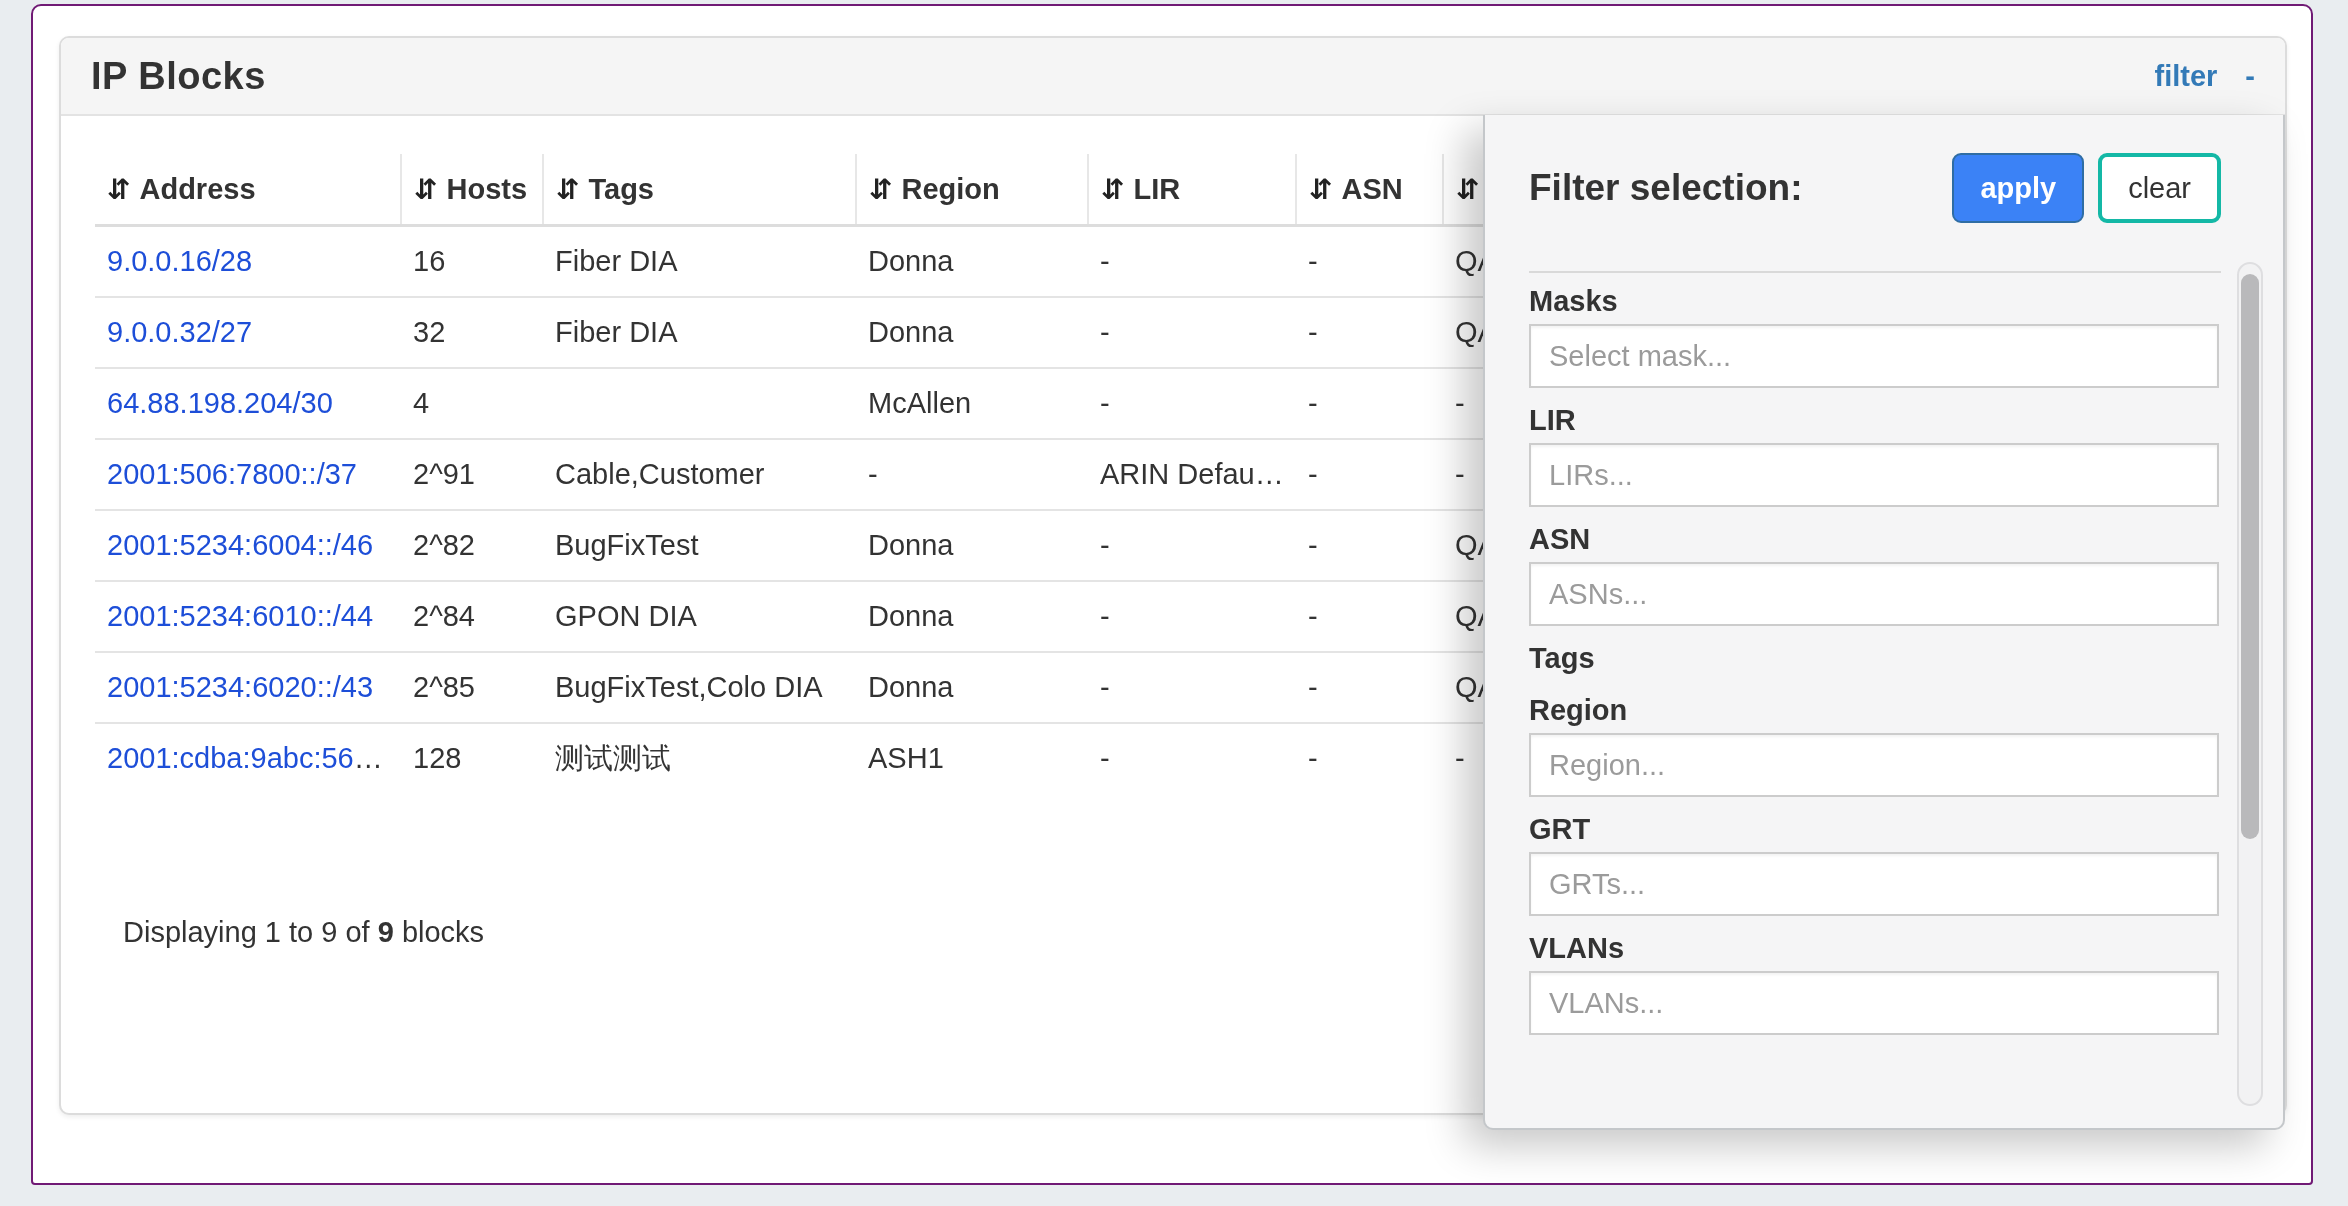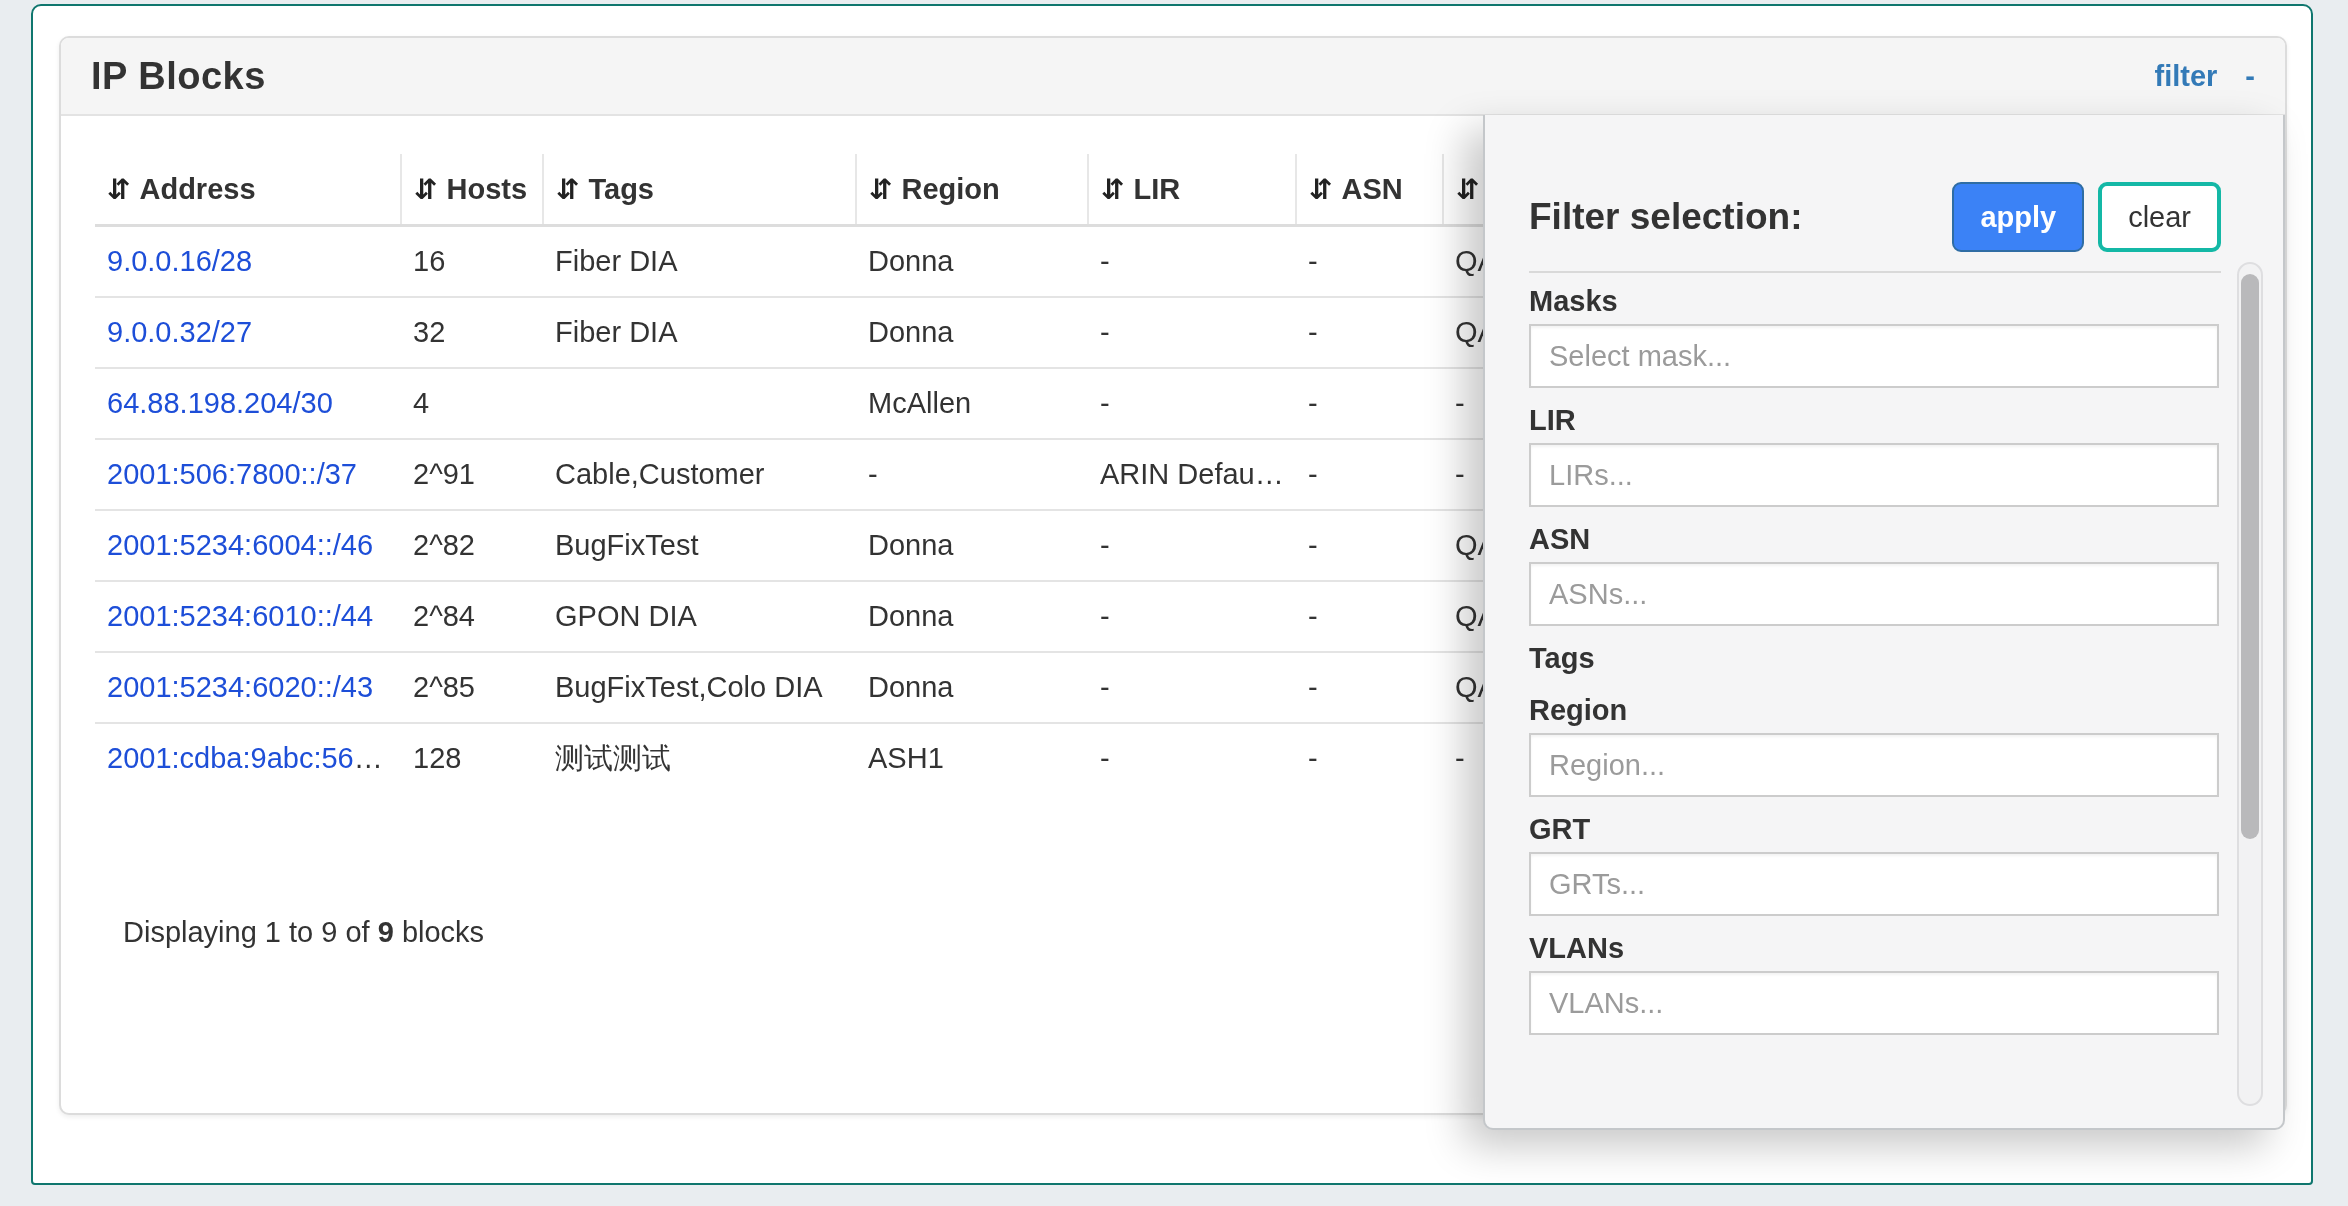--- a/index.html
+++ b/index.html
@@ -6,21 +6,21 @@
   body{
     width:2348px;height:1206px;overflow:hidden;position:relative;
     background:#e9edf0;
     font-family:"Liberation Sans","DejaVu Sans",sans-serif;
     color:#333;
     -webkit-font-smoothing:antialiased;
   }
   
   .sheet{
     position:absolute;left:31px;top:4px;width:2282px;height:1181px;
-    background:#ffffff;border:2px solid #0f766e;
+    background:#ffffff;border:2px solid #701a75;
     border-radius:10px 10px 4px 4px;box-sizing:border-box;
   }
   
   .card{
     position:absolute;left:26px;top:30px;width:2228px;height:1079px;
     background:#fff;border:2px solid #dcdcdc;border-radius:10px;
     box-shadow:0 2px 5px rgba(0,0,0,0.07);box-sizing:border-box;
   }
   .card-header{
     position:absolute;left:0;top:0;right:0;height:78px;
@@ -61,21 +61,21 @@
 
   
   .panel{
     position:absolute;left:1483px;top:115px;width:802px;height:1015px;
     background:#f5f5f6;border:2px solid #c4c7ca;border-top:none;
     border-radius:0 0 10px 10px;box-sizing:border-box;
     box-shadow:-18px 16px 40px rgba(0,0,0,0.22);
     z-index:10;
   }
   .panel-head{
-    position:absolute;left:44px;right:62px;top:52px;height:100px;
+    position:absolute;left:44px;right:62px;top:23px;height:100px;
     display:flex;align-items:center;justify-content:space-between;
   }
   .panel-title{font-size:37px;font-weight:700;color:#333;}
   .btn{
     font-family:inherit;font-size:29px;border-radius:9px;cursor:pointer;
     padding:0 26px;height:70px;box-sizing:border-box;
   }
   .btn-apply{
     background:#3b82f6;border:2px solid #2f6da4;color:#fff;margin-right:14px;font-weight:bold;
   }

